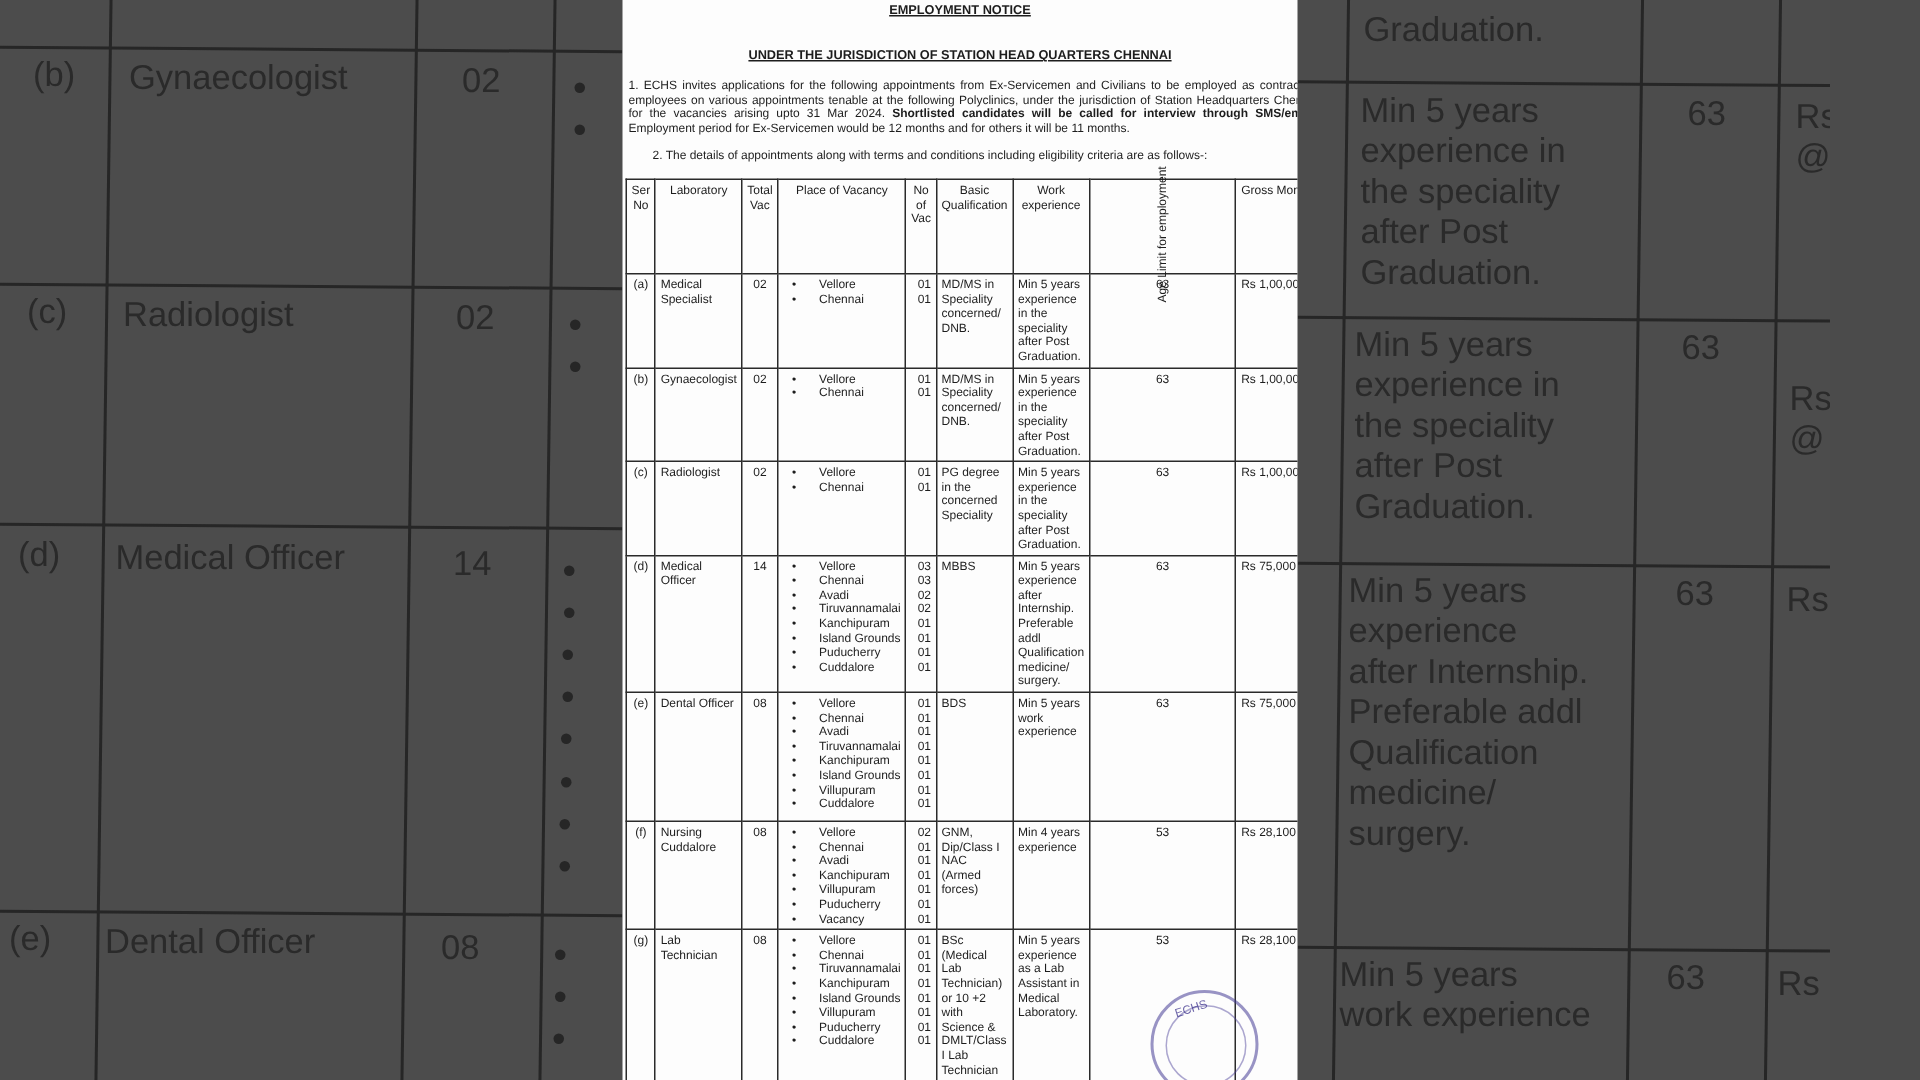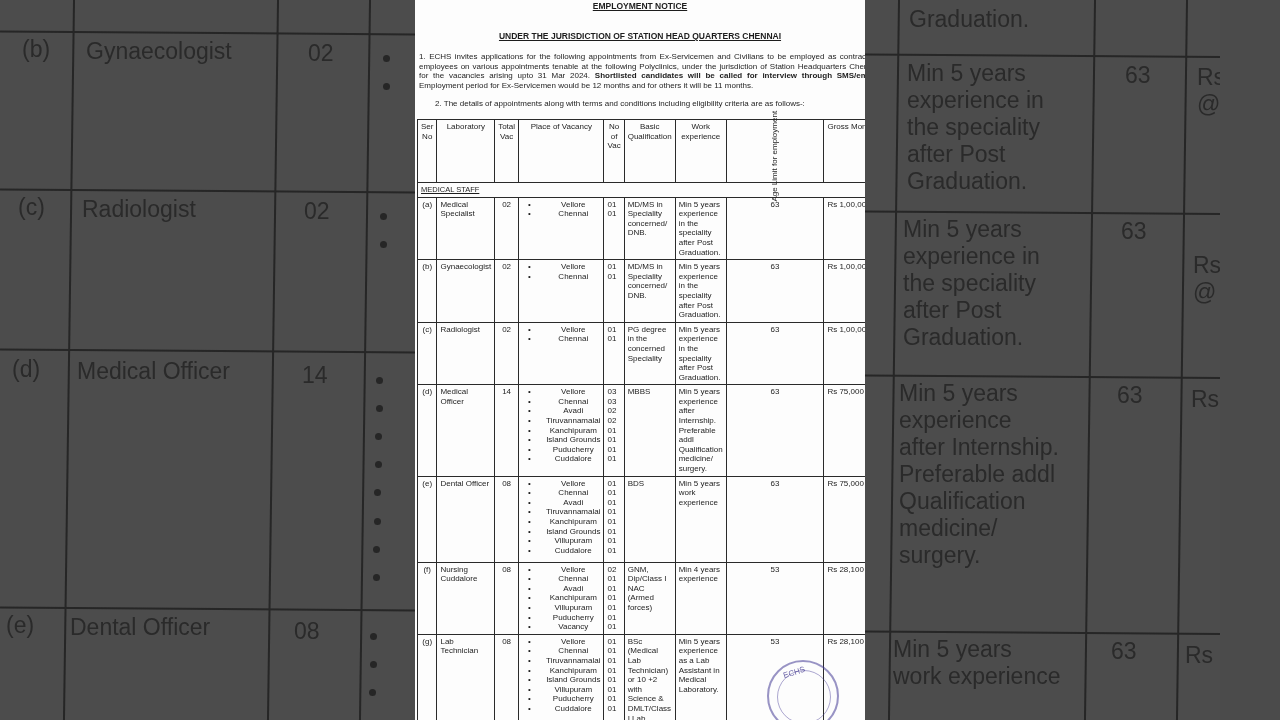--- a/index.html
+++ b/index.html
@@ -39,30 +39,30 @@
   }
   table.notice td, table.notice th {
     border:1px solid #2a2a2a; vertical-align:top; padding:2px 3px; font-weight:normal;
   }
   table.notice th { text-align:center; height:58px; }
   .section-row td { font-weight:bold; text-decoration:underline; font-size:7.5px; padding:1px 2px; height:8px; border-left:none; }
   .c-ser { width:19px; text-align:center; }
   .c-app { width:68px; }
   .c-tot { width:20px; text-align:center; }
   .c-place { width:84px; }
-  .c-no { width:16px; text-align:left; }
+  .c-no { width:16px; text-align:right; }
   .c-qual { width:64px; }
   .c-exp { width:63px; }
   .c-age { width:24px; text-align:center; }
   .c-rem { width:40px; white-space:nowrap; overflow:hidden; }
   .vert {
     display:inline-block; transform:rotate(-90deg); white-space:nowrap;
     transform-origin:center; margin-top:30px; font-size:8px; line-height:8.5px;
   }
-  ul.places { list-style:none; margin:0; padding:0 0 0 6px;text-align:center; }
+  ul.places { list-style:none; margin:0; padding:0 0 0 6px; }
   ul.places li { position:relative; padding-left:18px; }
   ul.places li::before { content:"\2022"; position:absolute; left:0; }
   .nums div { line-height:9.6px; }
   .stamp {
     position:absolute; left:352px; top:660px; width:72px; height:72px; border-radius:50%;
     border:2px solid rgba(70,60,150,0.55); box-sizing:border-box;
   }
   .stamp-inner {
     position:absolute; left:8px; top:8px; width:52px; height:52px; border-radius:50%;
     border:1px solid rgba(70,60,150,0.45);
@@ -175,23 +175,20 @@
         <th class="c-tot">Total Vac</th>
         <th class="c-place">Place of Vacancy</th>
         <th class="c-no">No of Vac</th>
         <th class="c-qual">Basic Qualification</th>
         <th class="c-exp">Work experience</th>
         <th class="c-age"><span class="vert">Age Limit for employment</span></th>
         <th class="c-rem">Gross Monthly Remuneration</th>
       </tr>
     </thead>
     <tbody id="tbody">
-        <tr class="section-row">
-          <td colspan="9">MEDICAL STAFF</td>
-        </tr>
         <tr style="height: 54px;">
           <td class="c-ser">(a)</td>
           <td class="c-app">Medical Specialist</td>
           <td class="c-tot">02</td>
           <td class="c-place">
             <ul class="places">
               <li>Vellore</li>
               <li>Chennai</li>
             </ul>
           </td>

